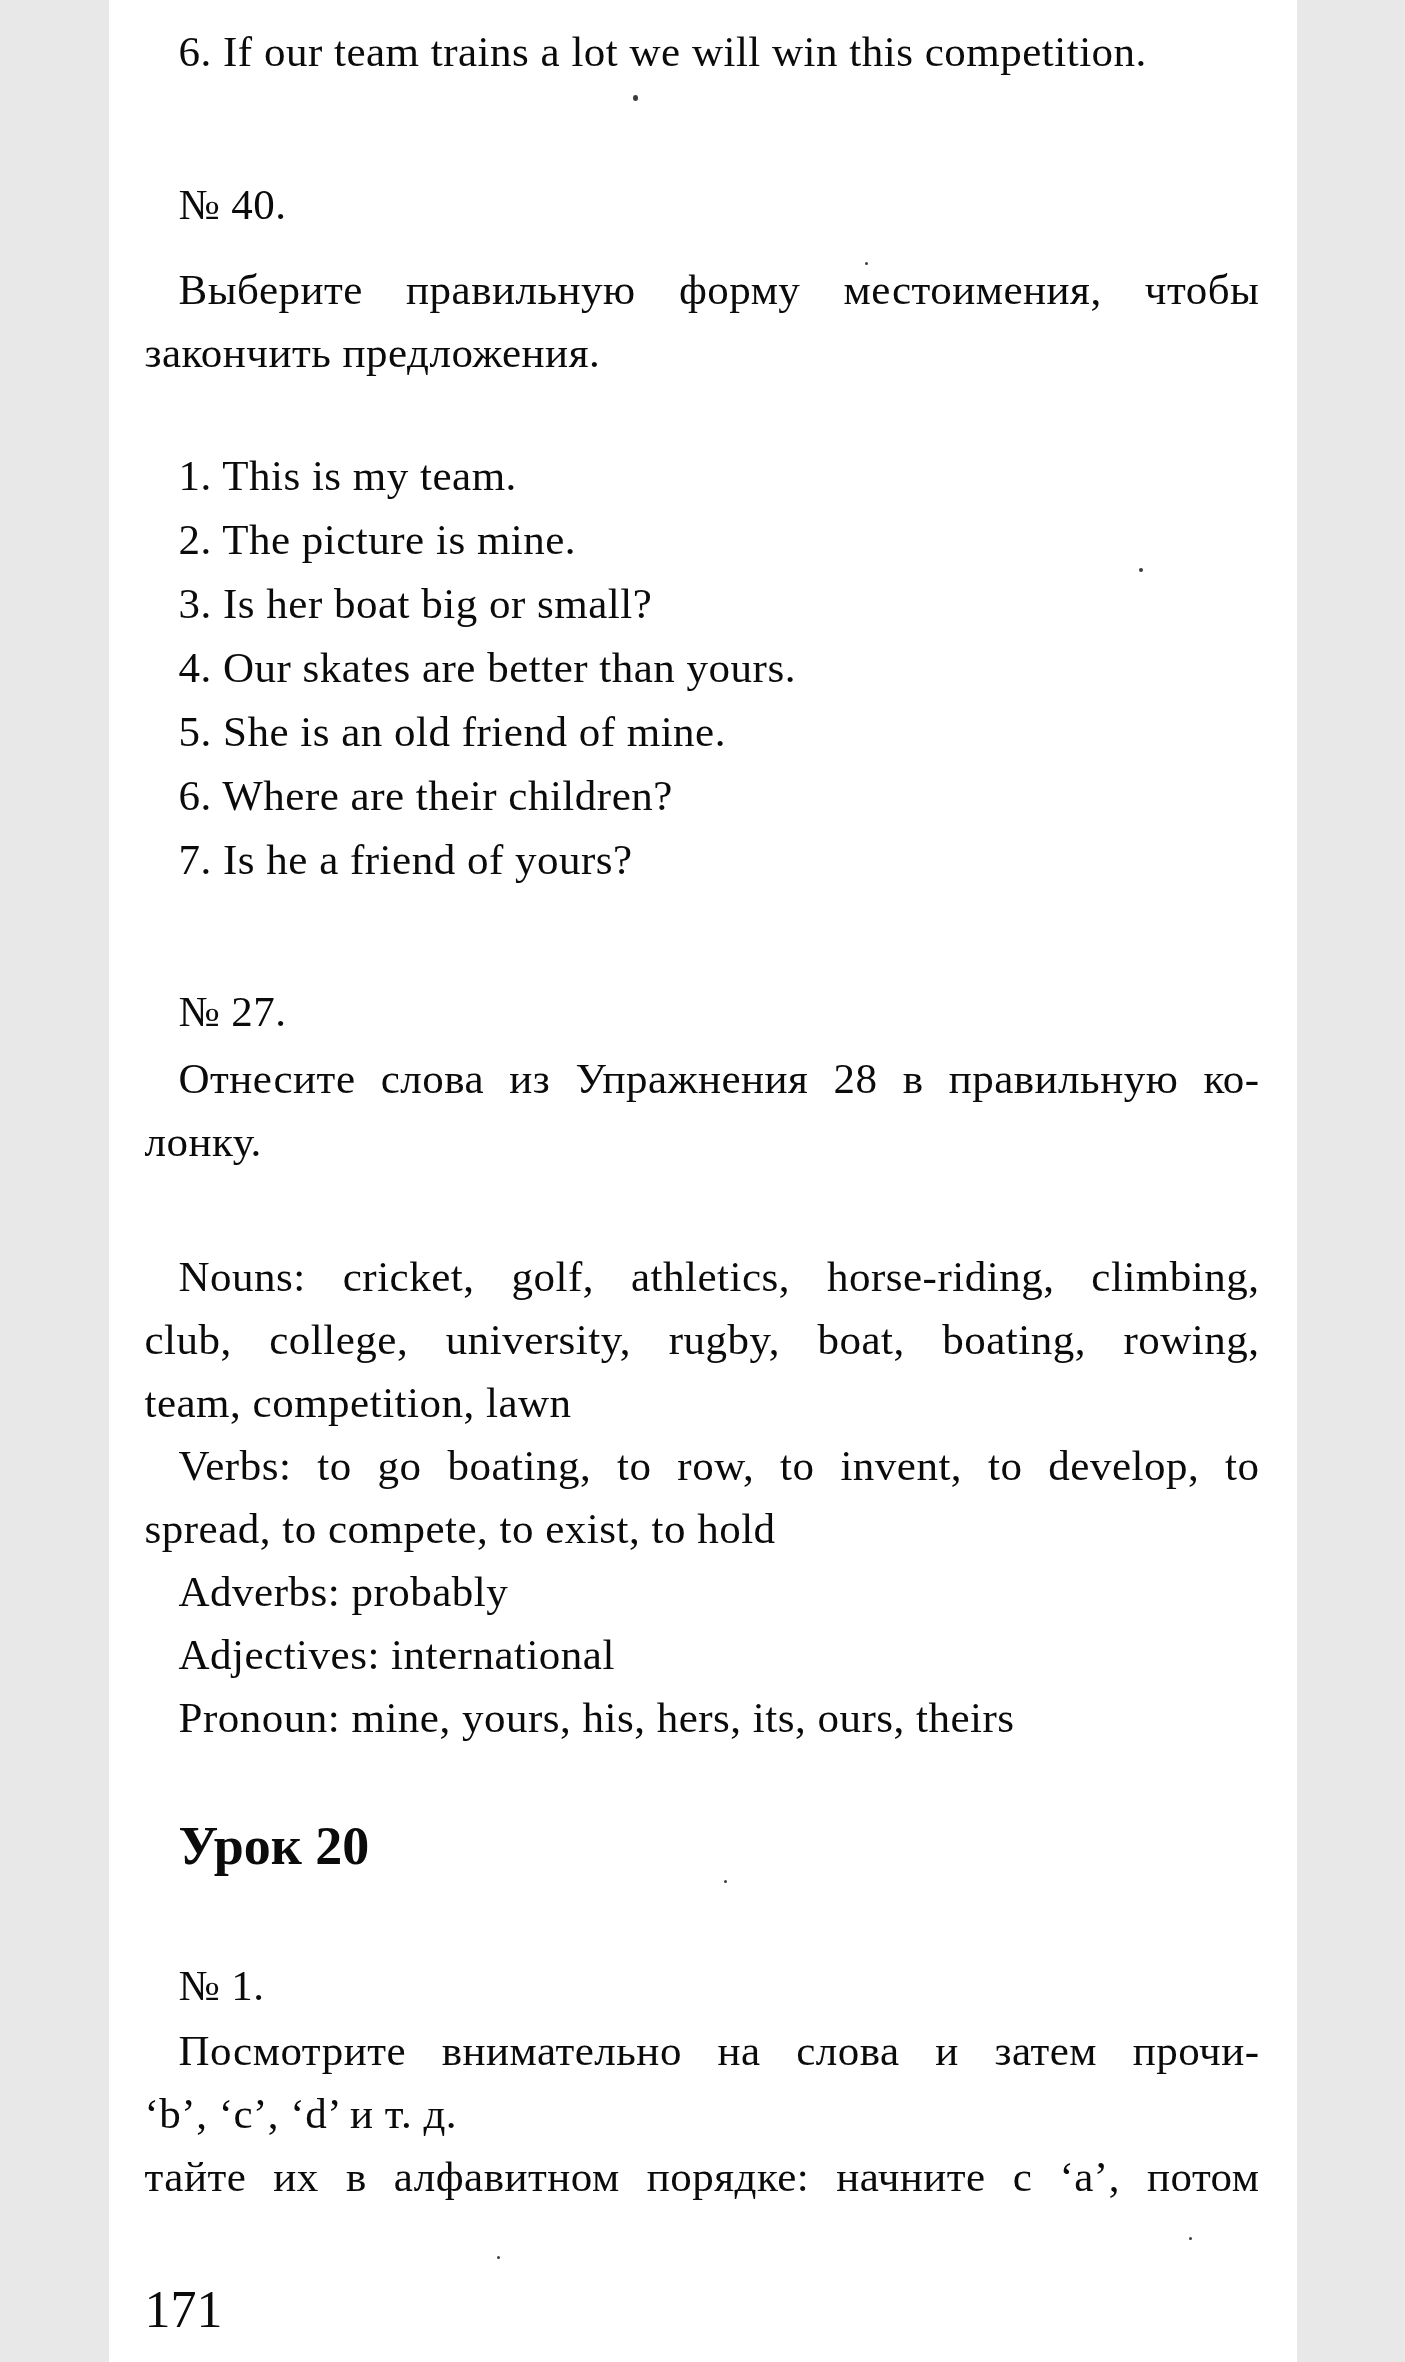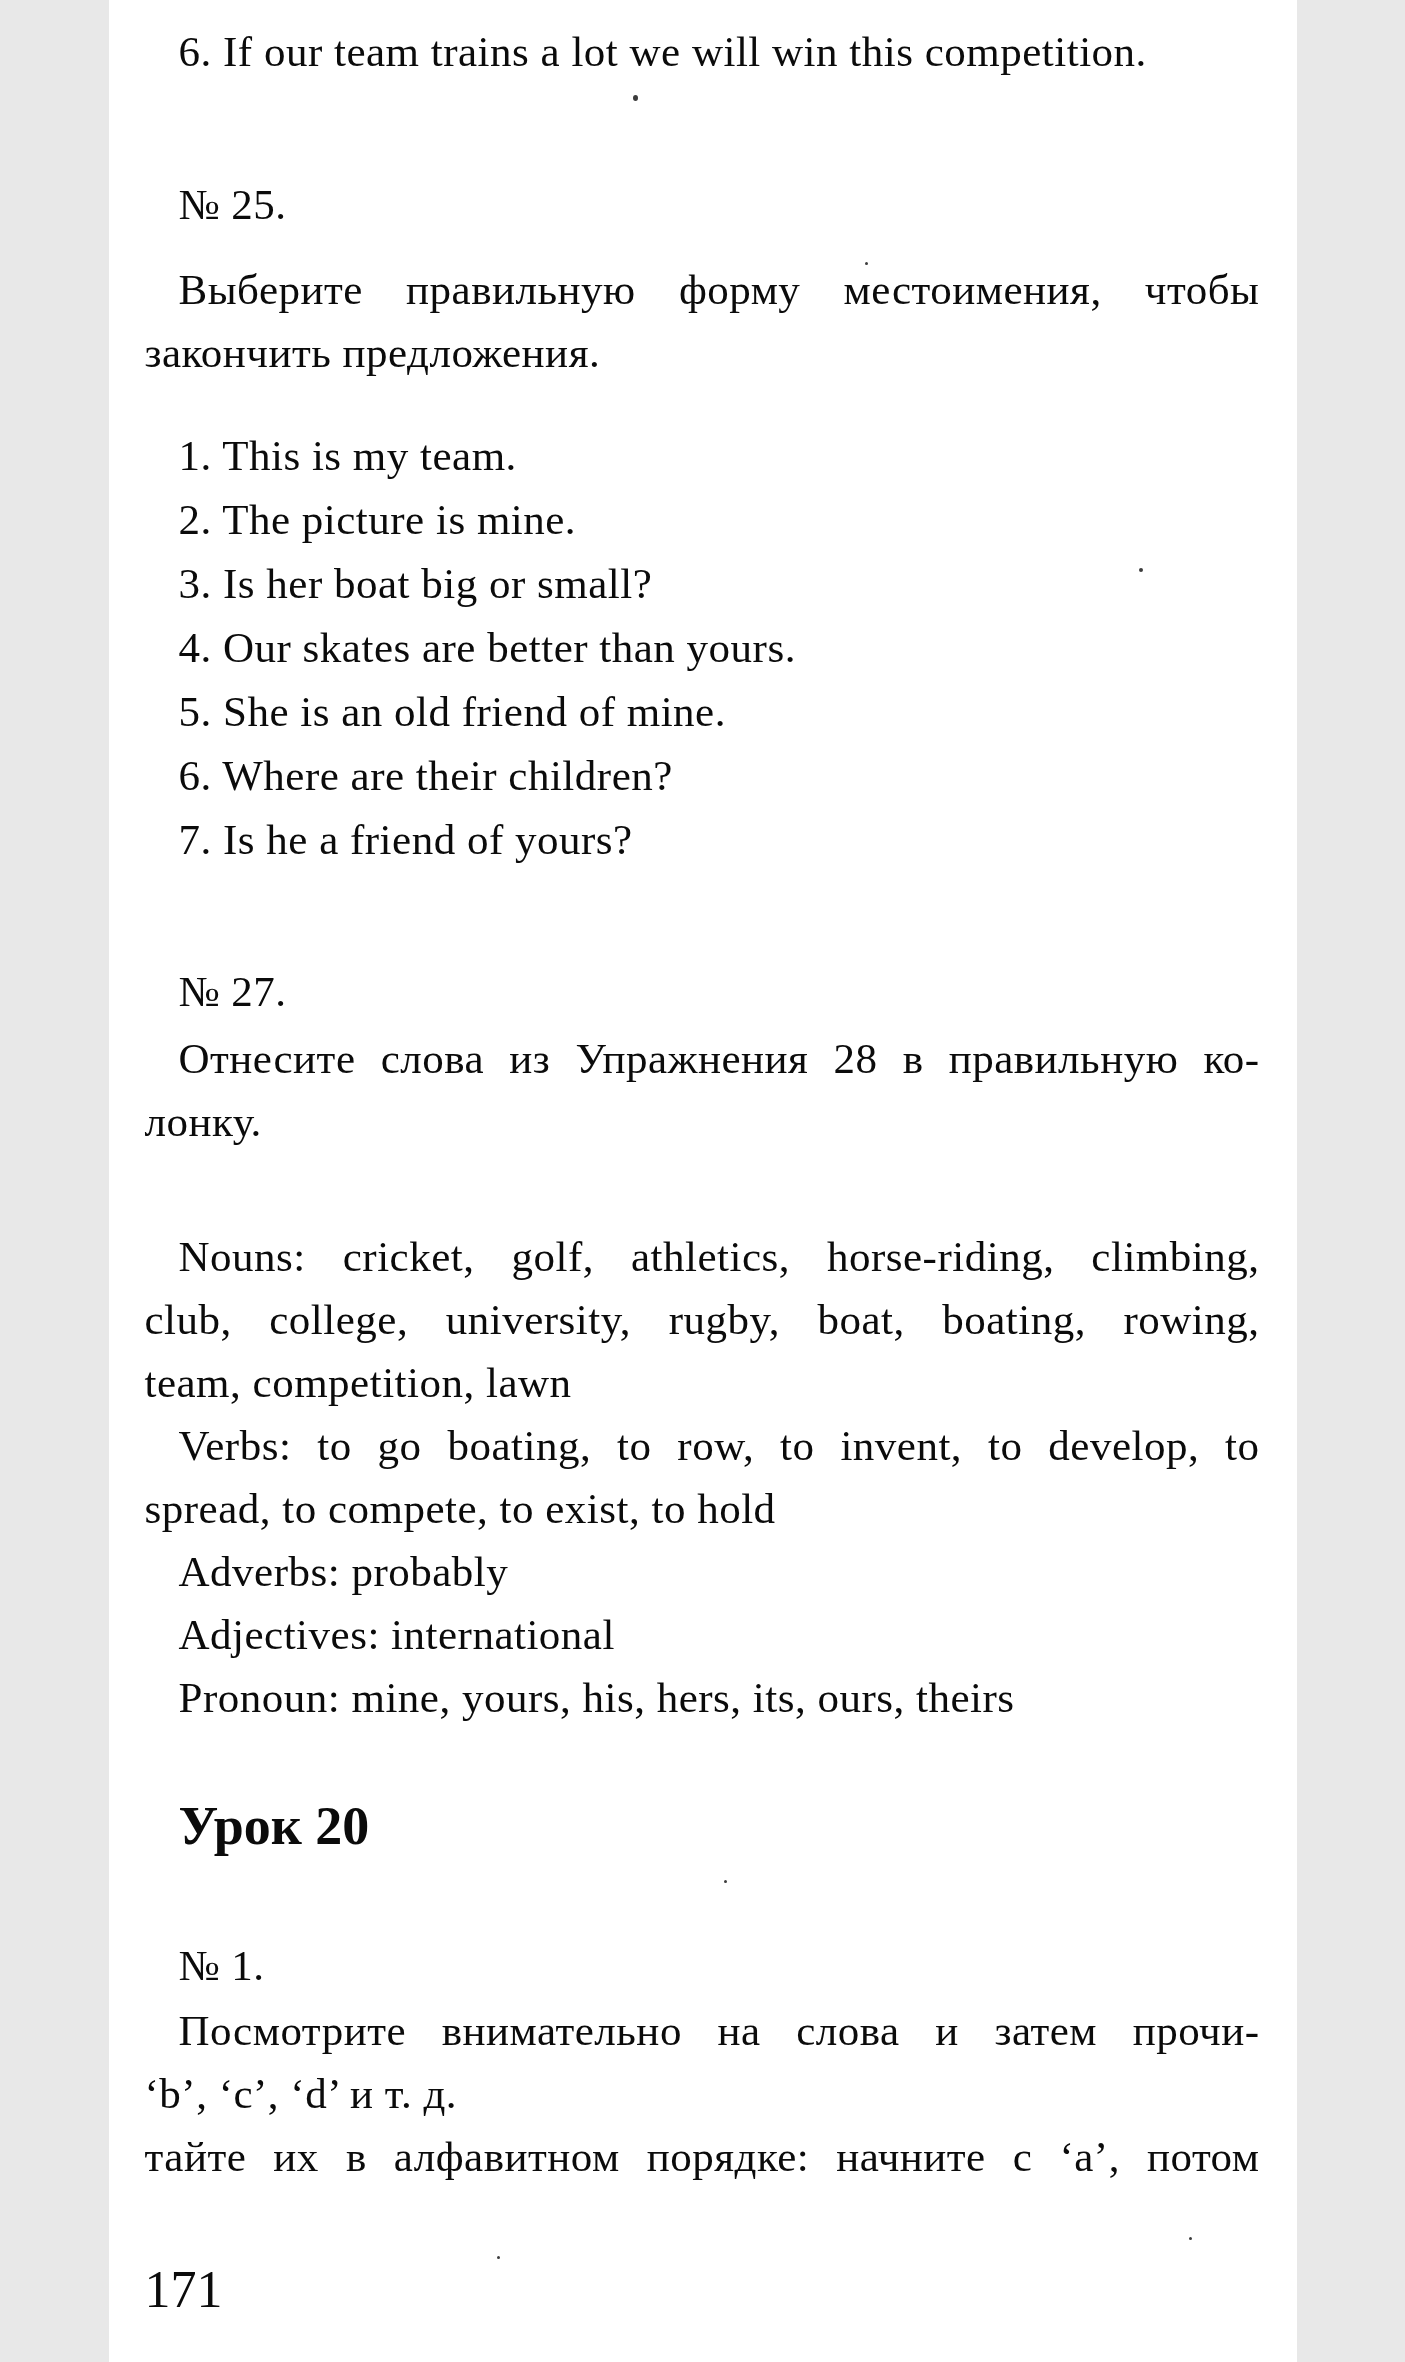--- a/index.html
+++ b/index.html
@@ -40,25 +40,25 @@
     opacity: 0.85;
   }
 </style>
 </head>
 <body>
 
 <div class="page">
 
   <div class="line indent">6. If our team trains a lot we will win this competition.</div>
 
-  <div class="line indent" style="margin-top:90px;">№ 25.</div>
+  <div class="line indent" style="margin-top:90px;">№ 40.</div>
   <div class="line indent italic justify" style="margin-top:22px;">Выберите правильную форму местоимения, чтобы</div>
   <div class="line italic">закончить предложения.</div>
 
-  <div class="list" style="margin-top:40px;">
+  <div class="list" style="margin-top:60px;">
     <div class="line indent">1. This is my team.</div>
     <div class="line indent">2. The picture is mine.</div>
     <div class="line indent">3. Is her boat big or small?</div>
     <div class="line indent">4. Our skates are better than yours.</div>
     <div class="line indent">5. She is an old friend of mine.</div>
     <div class="line indent">6. Where are their children?</div>
     <div class="line indent">7. Is he a friend of yours?</div>
   </div>
 
   <div class="line indent" style="margin-top:88px;">№ 27.</div>

